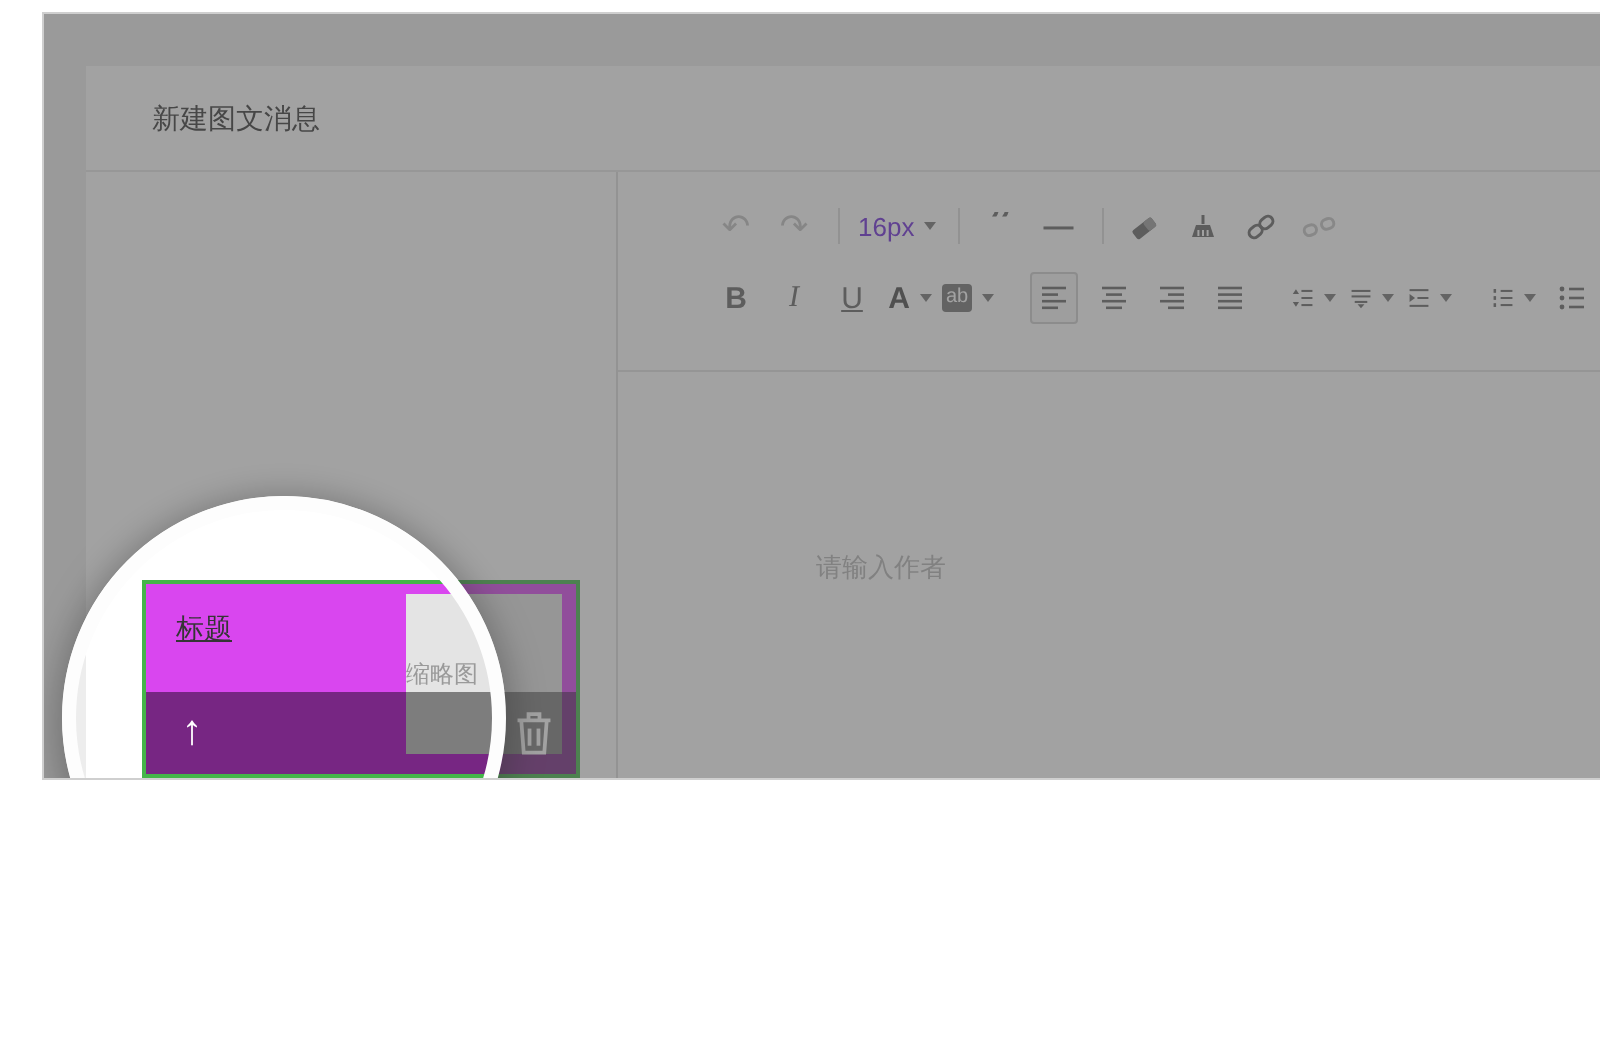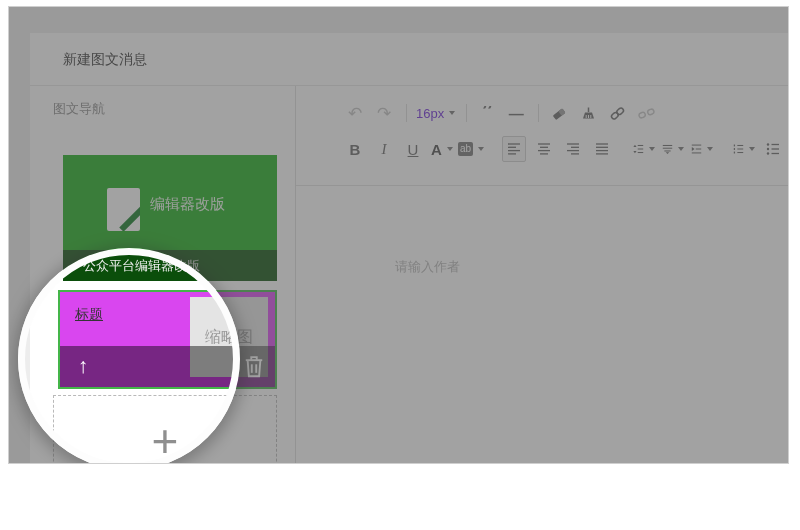--- a/index.html
+++ b/index.html
@@ -1,19 +1,19 @@
 <!DOCTYPE html>
 <html style="--brand-green: #1aad19; --selected-border: #44b549; --dim-overlay: rgba(85,85,85,0.55);"><head>
 <meta charset="utf-8">
 <style>
   * { margin:0; padding:0; box-sizing:content-box; }
   html,body { width:800px; height:530px; background:#fff; overflow:hidden;
               font-family:"Liberation Sans","DejaVu Sans",sans-serif; }
 
-  .viewport { position:absolute; left:9px; top:7px; width:779px; height:456px;
+  .viewport { position:absolute; left:22px; top:7px; width:779px; height:382px;
               background:#ededed; outline:1px solid #cfcfcf; overflow:hidden;text-decoration:underline; }
 
   .main-card { position:absolute; left:21px; top:26px; width:758px; height:486px; background:#fff; }
 
   
   .app-header { height:52px; border-bottom:1px solid #e7e7e7; line-height:52px;
                 padding-left:33px; font-size:14px; color:#353535; }
 
   .app-body { position:absolute; top:53px; left:0; right:0; bottom:0; display:flex; }
 
@@ -30,21 +30,21 @@
   .cover-title { position:absolute; left:87px; top:40px; font-size:15px; color:rgba(255,255,255,0.92); }
   .cover-caption { position:absolute; left:0; right:0; bottom:0; height:31px; background:rgba(0,0,0,0.55);
                    color:#f0f0f0; font-size:13px; line-height:31px; padding-left:20px;
                    white-space:nowrap; overflow:hidden; }
 
   .article-card { position:absolute; left:28px; top:204px; width:215px; height:95px;
                   border:2px solid var(--selected-border,#44b549); background:#d946ef; cursor:pointer; }
   .article-title { position:absolute; left:15px; top:14px; font-size:14px; color:#353535;
                    text-decoration:underline; }
   .thumb-box { position:absolute; left:130px; top:5px; width:78px; height:80px; background:#e4e4e4;
-               color:#9a9a9a; font-size:16px; display:flex; align-items:center; justify-content:center; }
+               color:#9a9a9a; font-size:12px; display:flex; align-items:center; }
   .card-bar { position:absolute; left:0; right:0; bottom:0; height:41px; background:rgba(0,0,0,0.45); }
   .up-btn { position:absolute; left:10px; top:6px; width:26px; height:28px; color:#fff;
             font-size:21px; font-weight:bold; text-align:center; line-height:28px; cursor:pointer; }
   .trash-btn { position:absolute; right:10px; top:8px; width:22px; height:24px; cursor:pointer; }
 
   .add-box { position:absolute; left:23px; top:309px; width:222px; height:89px;
              border:1px dashed #b9b9b9; display:flex; align-items:center; justify-content:center; cursor:pointer; }
   .plus-glyph { font-size:46px; font-weight:200; color:#8f8f8f; line-height:1; }
 
   
@@ -64,50 +64,40 @@
   .b-label { font-size:15px; font-weight:bold; }
   .i-label { font-size:15px; font-family:"Liberation Serif","DejaVu Serif",serif; font-style:italic; }
   .u-label { font-size:15px; text-decoration:underline; }
   .a-label { font-size:15px; font-weight:bold; color:#4a4a4a; }
   .ab-badge { background:#737373; color:#fff; font-size:10px; line-height:12px; padding:1px 2px; border-radius:2px; }
   .tb-btn.active { border:1px solid #cfcfcf; background:#f5f5f5; border-radius:2px; }
   .tb-btn svg { display:block; }
 
   .editor-content { padding:31px 0 0 99px; }
   .title-ph { font-size:26px; color:#bdbdbd; letter-spacing:1px; cursor:text; }
-  .author-ph { margin-top:41px; font-size:13px; color:#b7b7b7; cursor:text; }
+  .author-ph { margin-top:58px; font-size:13px; color:#b7b7b7; cursor:text; }
 
   
   .lens { position:absolute; left:9px; top:241px; width:208px; height:208px;
           border:7px solid #fdfdfd; border-radius:50%;
           box-shadow: 0 0 0 1500px var(--dim-overlay, rgba(85,85,85,0.55)), 0 3px 16px 4px rgba(0,0,0,0.35);
           z-index:20; pointer-events:none; }
 </style>
 </head>
 <body>
 
 <div class="viewport">
   <div class="main-card">
 
     <div class="app-header">新建图文消息</div>
 
     <div class="app-body">
 
       <div class="sidebar">
-        <div class="nav-title">图文导航</div>
-
-        <div class="cover-card">
-          <div class="cover-img">
-            <div class="doc-icon">
-                <div class="pencil"></div>
-              </div>
-            <div class="cover-title">编辑器改版</div>
-          </div>
-          <div class="cover-caption">公众平台编辑器改版</div>
-        </div>
+
 
         <div class="article-card">
           <a class="article-title">标题</a>
           <div class="thumb-box">
             <span>缩略图</span>
           </div>
           <div class="card-bar">
             <div class="up-btn">
               <span>↑</span>
             </div>

